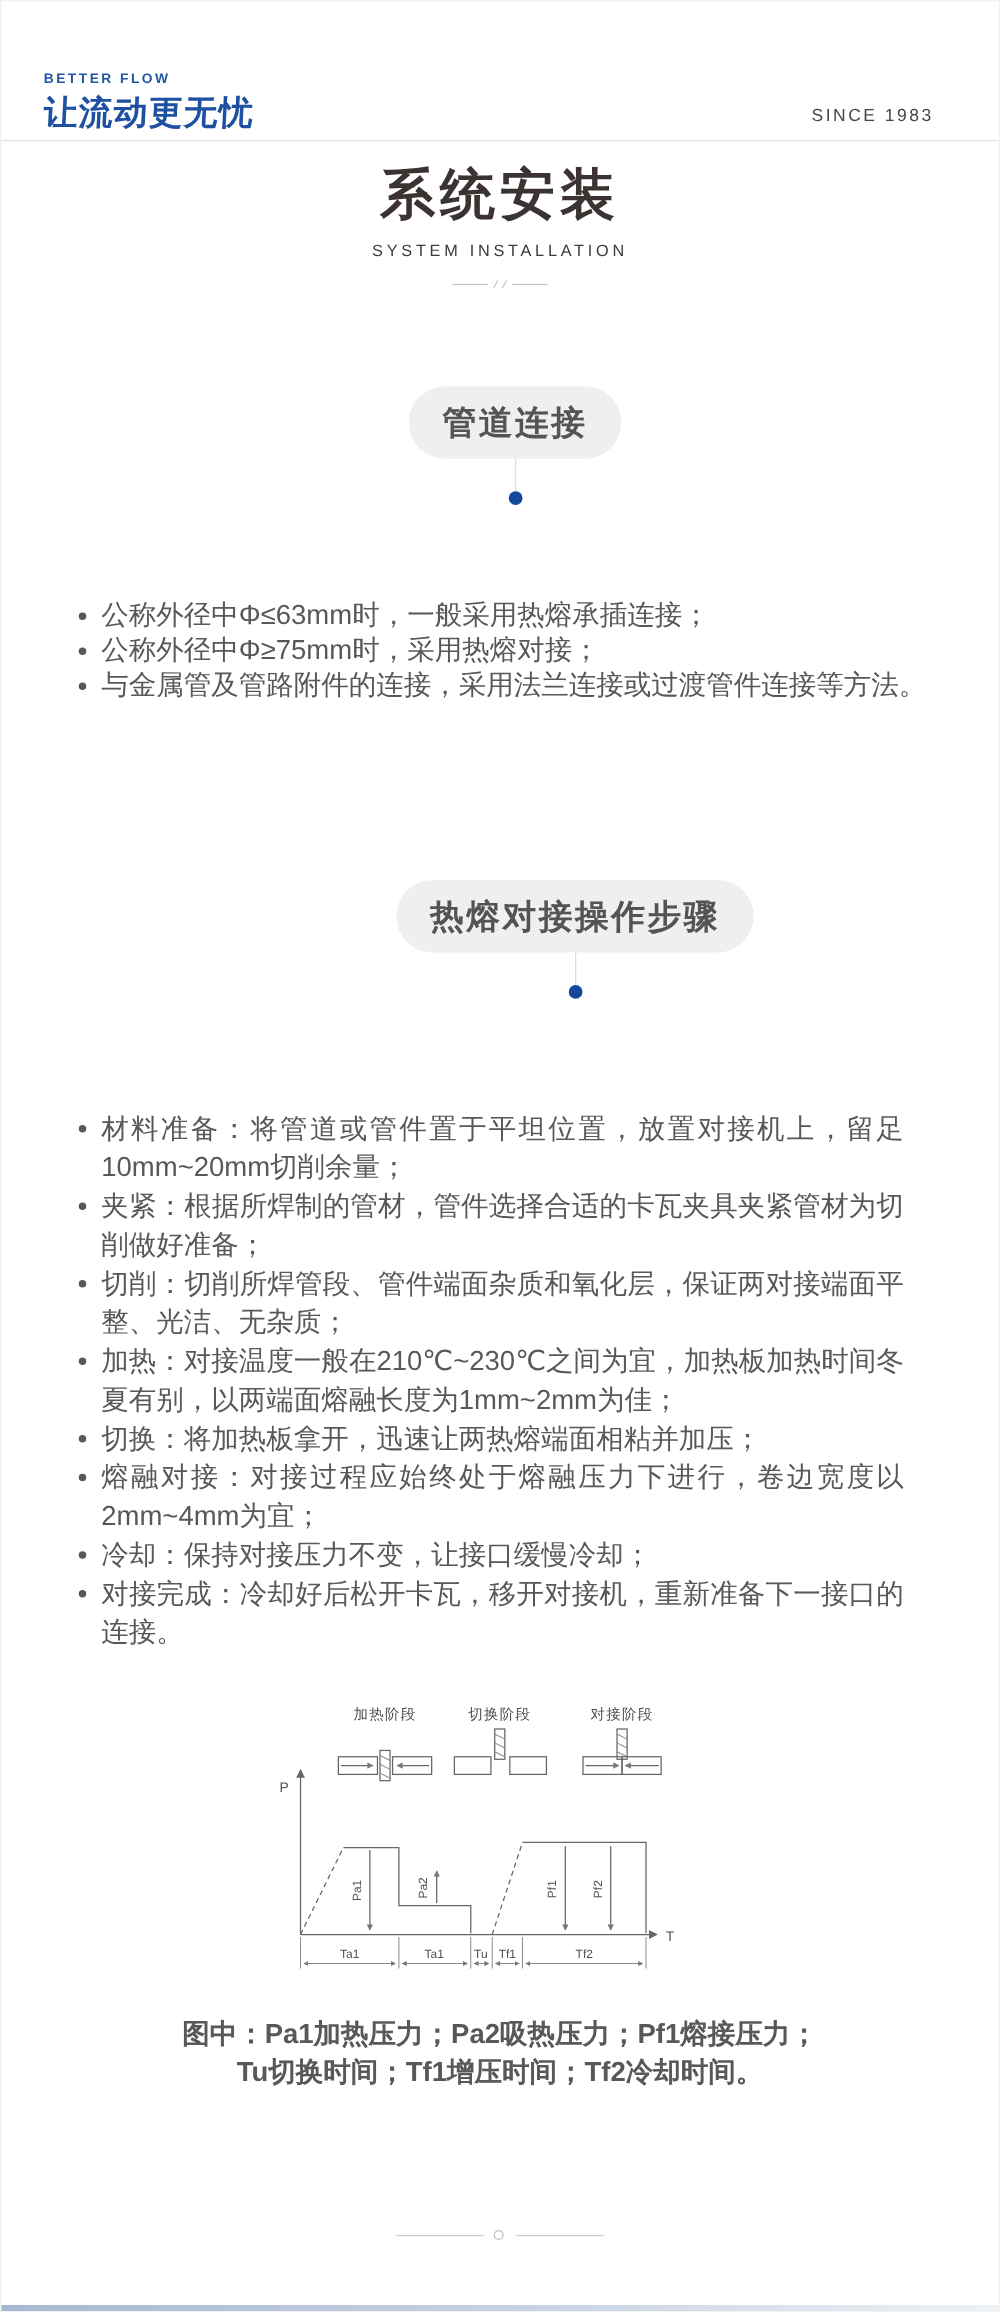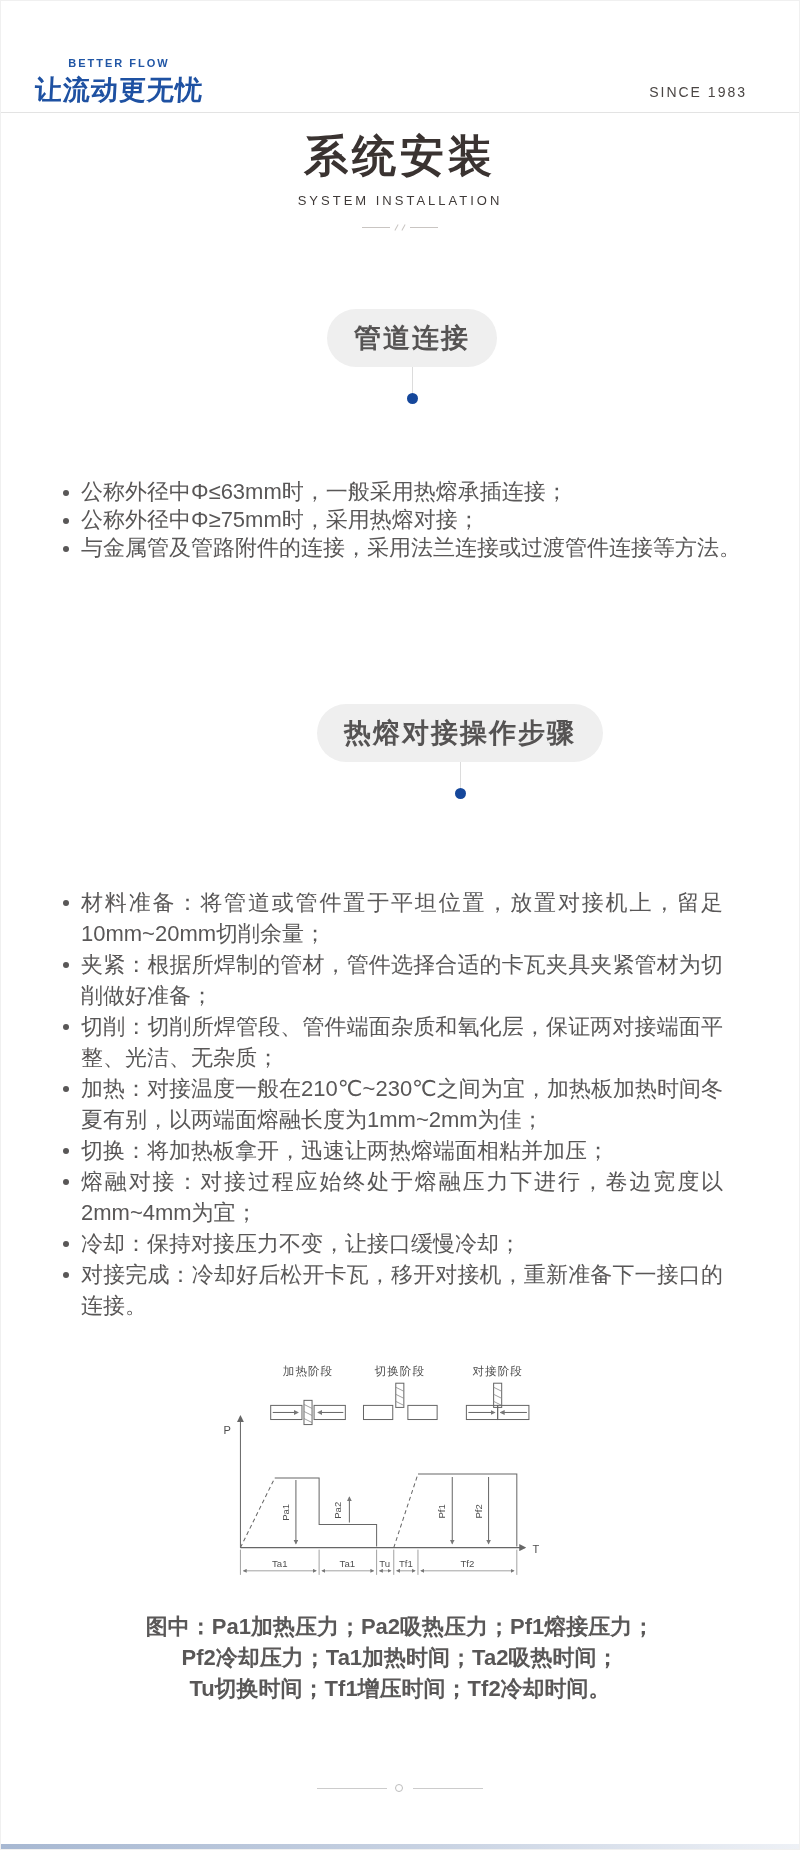--- a/index.html
+++ b/index.html
@@ -1,20 +1,20 @@
 <!DOCTYPE html>
 <html><head>
 <meta charset="utf-8">
 <style>
   html,body{margin:0;padding:0;background:#ffffff;}
   body{width:800px;margin:0 auto;font-family:"Liberation Sans","DejaVu Sans",sans-serif;}
   .page{position:relative;width:800px;height:1850px;background:#fff;overflow:hidden;border:1px solid #f0f0f0;box-sizing:border-box;}
 
   
-  .header{position:absolute;top:0;left:0;width:100%;height:112px;border-bottom:1px solid #e3e3e3;box-sizing:border-box;text-align:center;}
+  .header{position:absolute;top:0;left:0;width:100%;height:112px;border-bottom:1px solid #e3e3e3;box-sizing:border-box;}
   .brand{position:absolute;left:34px;top:56px;}
   .tagline{font-size:11px;font-weight:bold;letter-spacing:2px;color:#2156a5;}
   .logotype{margin-top:3px;font-size:27px;font-weight:800;color:#1e51a2;letter-spacing:1px;transform:skewX(-3deg);transform-origin:left;}
   .since{position:absolute;right:52px;bottom:12px;font-size:14px;letter-spacing:2px;color:#4a4543;}
 
   
   .title-block{position:absolute;top:128px;left:0;width:100%;text-align:center;}
   .main-title{font-size:44px;line-height:54px;font-weight:700;color:#3a3331;letter-spacing:4px;}
   .sub-title{margin-top:10px;font-size:13px;letter-spacing:3px;color:#3f3a38;}
   .mini-divider{margin:16px auto 0;width:76px;height:7px;position:relative;}
@@ -180,21 +180,20 @@
         <text class="dg-text" x="176" y="206" font-size="9.5" text-anchor="middle">Ta1</text>
         <text class="dg-text" x="213" y="206" font-size="9.5" text-anchor="middle">Tu</text>
         <text class="dg-text" x="234" y="206" font-size="9.5" text-anchor="middle">Tf1</text>
         <text class="dg-text" x="295" y="206" font-size="9.5" text-anchor="middle">Tf2</text>
       </g>
     </svg>
   </div>
 
   <div class="caption">
     <div>图中：Pa1加热压力；Pa2吸热压力；Pf1熔接压力；</div>
-    <div>Pf2冷却压力；Ta1加热时间；Ta2吸热时间；</div>
     <div>Tu切换时间；Tf1增压时间；Tf2冷却时间。</div>
   </div>
 
   <div class="footer-divider">
     <div class="fd-inner">
       <span class="ln l"></span>
       <span class="circ"></span>
       <span class="ln r"></span>
     </div>
   </div>

